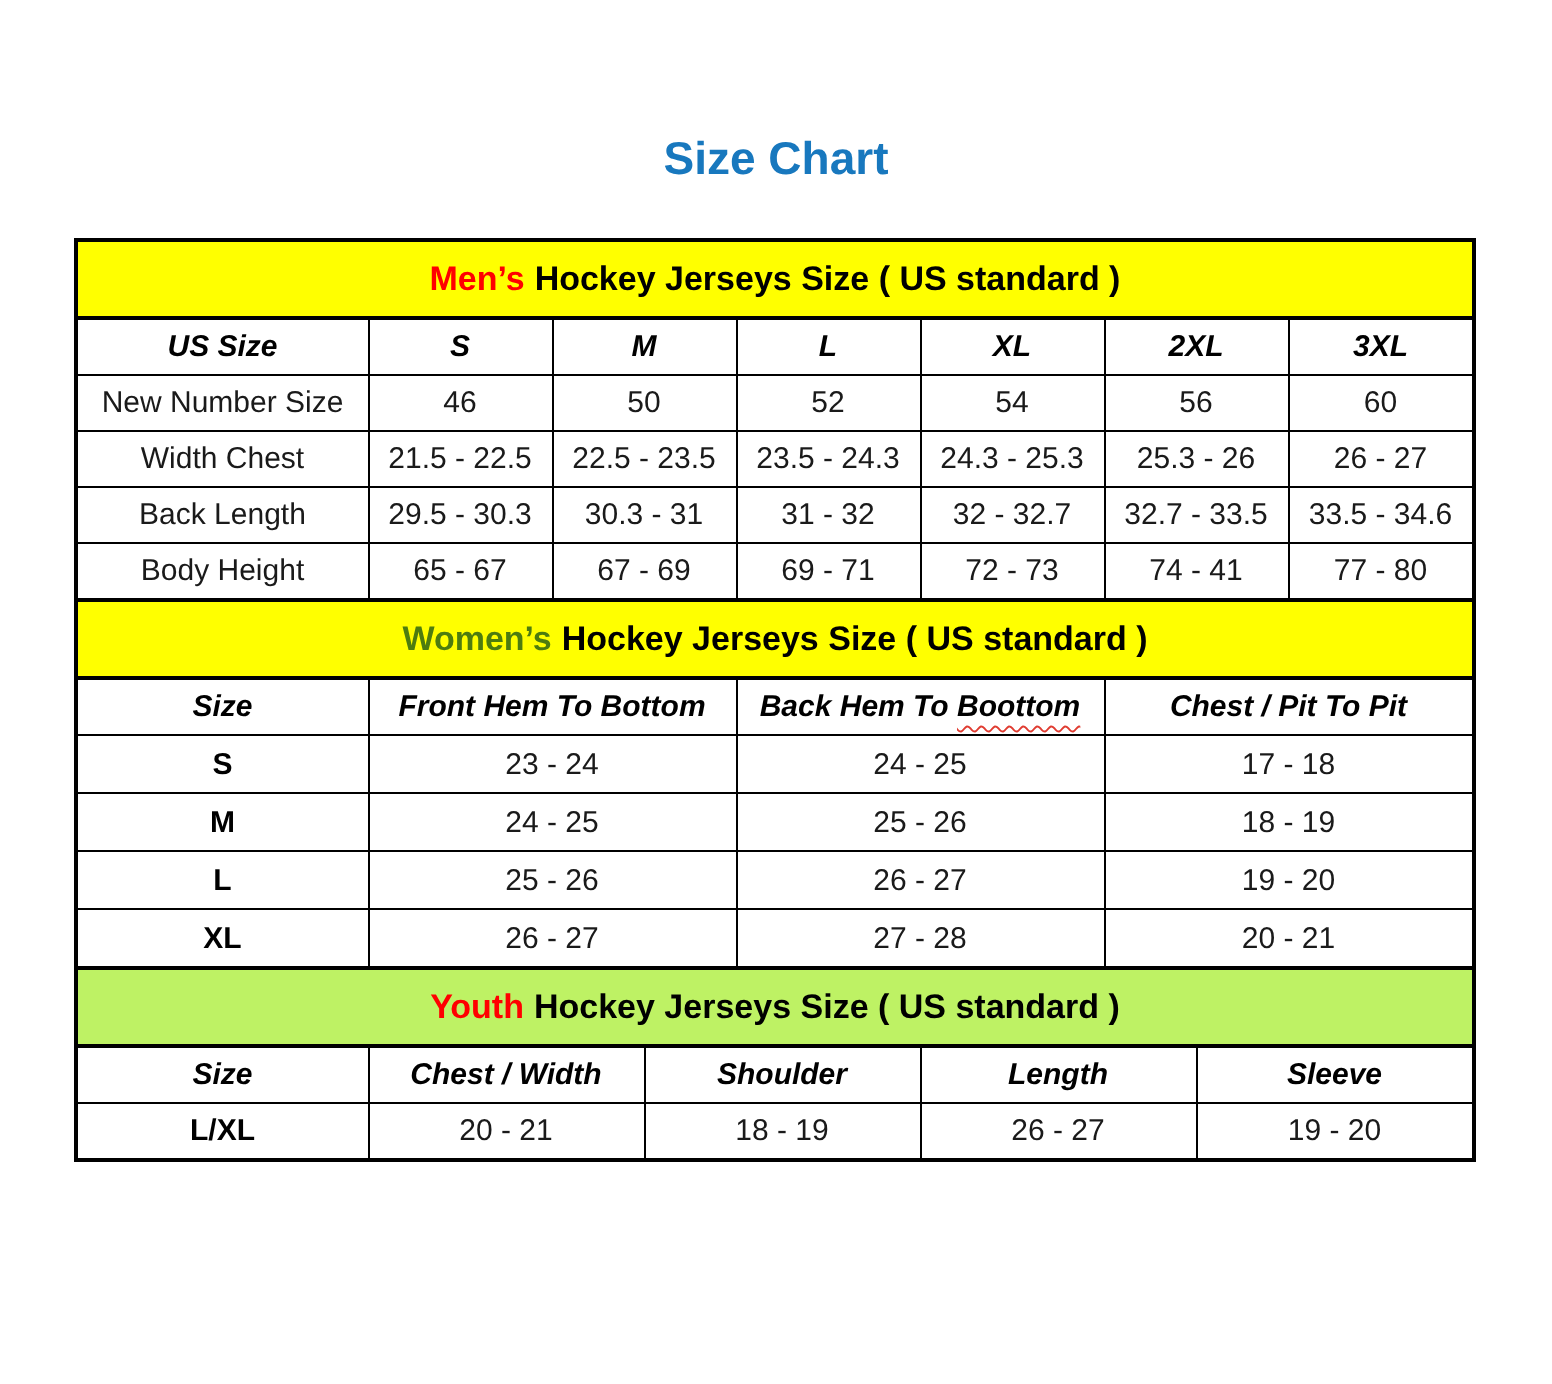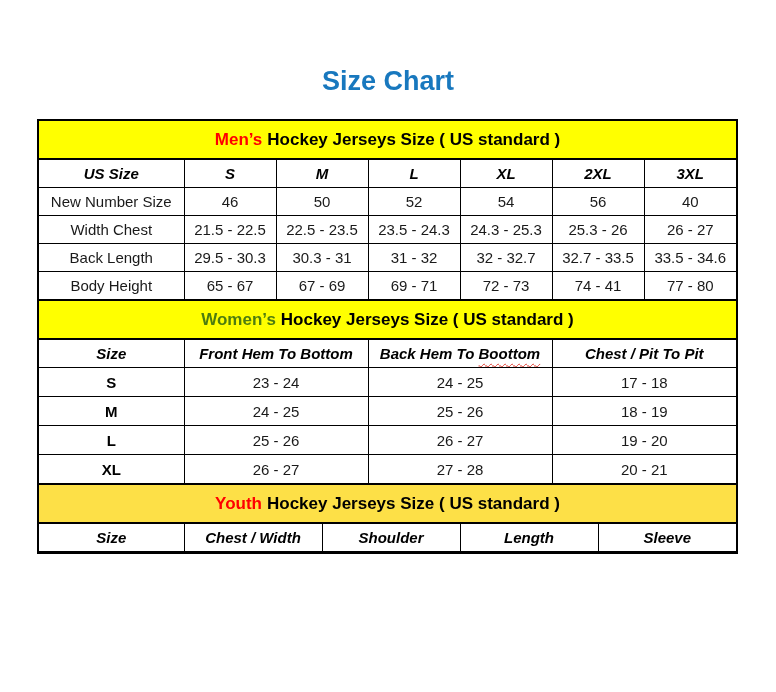--- a/index.html
+++ b/index.html
@@ -14,21 +14,21 @@
     height: 692px;
     background: #ffffff;
     overflow: hidden;
   }
   .page-title {
     position: absolute;
     top: 66px;
     left: 0;
     width: 100%;
     text-align: center;
-    font-size: 27px;
+    font-size: 23px;
     font-weight: bold;
   }
   .frame {
     position: absolute;
     left: 37px;
     top: 119px;
     width: 697px;
     border: 2px solid #000000;
     background: #ffffff;
   }
@@ -111,21 +111,21 @@
             </tr>
           </thead>
           <tbody>
             <tr>
               <td>New Number Size</td>
               <td>46</td>
               <td>50</td>
               <td>52</td>
               <td>54</td>
               <td>56</td>
-              <td>40</td>
+              <td>60</td>
             </tr>
             <tr>
               <td>Width Chest</td>
               <td>21.5 - 22.5</td>
               <td>22.5 - 23.5</td>
               <td>23.5 - 24.3</td>
               <td>24.3 - 25.3</td>
               <td>25.3 - 26</td>
               <td>26 - 27</td>
             </tr>
@@ -192,21 +192,21 @@
             <tr>
               <td>XL</td>
               <td>26 - 27</td>
               <td>27 - 28</td>
               <td>20 - 21</td>
             </tr>
           </tbody>
         </table>
       </div>
       <div class="section sec-youth">
-        <div class="band" style="background: #fde047;">
+        <div class="band" style="background: #bef264;">
           <span class="band-highlight" style="color: rgb(255, 0, 0);">Youth</span>
           <span>Hockey Jerseys Size ( US standard )</span>
         </div>
         <table>
           <colgroup>
             <col class="col-label">
             <col>
             <col>
             <col>
             <col>
@@ -214,17 +214,24 @@
           <thead>
             <tr>
               <th>Size</th>
               <th>Chest / Width</th>
               <th>Shoulder</th>
               <th>Length</th>
               <th>Sleeve</th>
             </tr>
           </thead>
           <tbody>
+            <tr>
+              <td>L/XL</td>
+              <td>20 - 21</td>
+              <td>18 - 19</td>
+              <td>26 - 27</td>
+              <td>19 - 20</td>
+            </tr>
           </tbody>
         </table>
       </div>
     </div>
 </div>
 
 </body></html>

